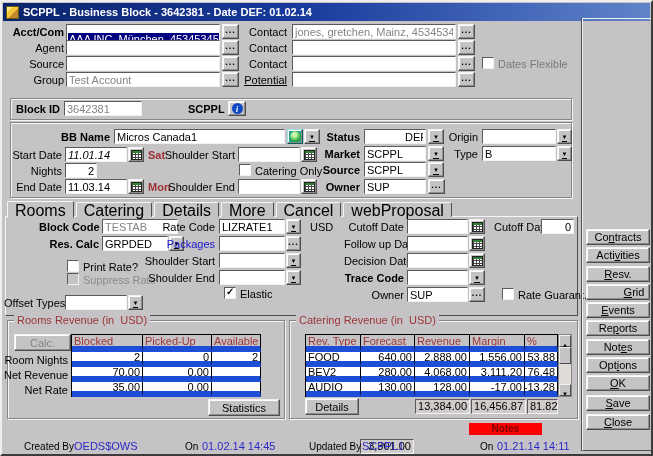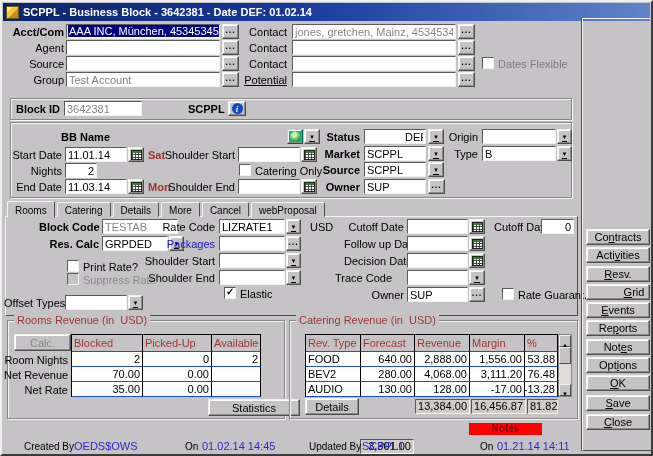--- a/index.html
+++ b/index.html
@@ -18,21 +18,21 @@
   .lbl{position:absolute;font-size:11px;color:#000;white-space:nowrap;}
   .r{text-align:right;}
   .b{font-weight:bold;}
   .dow{color:#9c3434;font-weight:bold;}
   .fld{position:absolute;height:15px;background:#fff;border:1px solid;
     border-color:#5a5a5a #f2f2f2 #f2f2f2 #5a5a5a;font:11px "Liberation Sans",sans-serif;
     padding:0 2px;color:#000;margin:0;}
   .fld.gray{color:#848484;}
   .fld.num{text-align:right;}
   .fielddiv{position:absolute;height:15px;background:#fff;border:1px solid;
-    border-color:#5a5a5a #f2f2f2 #f2f2f2 #5a5a5a;font-size:11px;padding:0 1px;
+    border-color:#5a5a5a #f2f2f2 #f2f2f2 #5a5a5a;font-size:11px;padding:8px 1px;
     overflow:hidden;white-space:nowrap;}
   .sel{background:#000080;color:#fff;padding:0 1px;}
   .raised{position:absolute;background:#c6c3c6;border:1px solid;
     border-color:#f2f1ef #4e4e4e #4e4e4e #f2f1ef;box-shadow:inset -1px -1px 0 #8f8d8a,inset 1px 1px 0 #fff;
     padding:0;font:11px "Liberation Sans",sans-serif;display:flex;align-items:center;justify-content:center;cursor:default;}
   .sq{width:17px;height:15px;}
   .dots-glyph::after{content:"...";font-size:9px;font-weight:bold;letter-spacing:1px;position:relative;top:-3px;}
   .lov-glyph{display:inline-block;border-bottom:1px solid #000;line-height:7px;}
   .lov-glyph::after{content:"▼";font-size:6px;}
   .cal-glyph{display:inline-block;width:11px;height:10px;border:1px solid #222;background-color:#fff;
@@ -47,29 +47,29 @@
     background:radial-gradient(circle at 40% 35%,#c8f7a8 0 2px,#3db44f 55%,#0c6e1e 100%);}
   .cb{position:absolute;width:12px;height:12px;background:#fff;border:1px solid;
     border-color:#5a5a5a #f2f2f2 #f2f2f2 #5a5a5a;}
   .cb.checked::after{content:"✓";position:absolute;left:1px;top:-2px;font-size:10px;font-weight:bold;color:#000;}
   .cb.disabled{background:#c6c3c6;}
   .grp{position:absolute;border:1px solid #868686;box-shadow:1px 1px 0 #f5f5f5,inset 1px 1px 0 #f5f5f5;}
   .grp-title{position:absolute;top:-7px;font-size:11px;color:#9c3434;background:#c6c3c6;
     padding:0 3px;white-space:pre;}
   
   .tabstrip{position:absolute;left:5px;top:198px;display:flex;align-items:flex-end;height:17px;z-index:3;}
-  .tab{height:15px;padding:0 7px;margin-right:2px;background:#c6c3c6;font-size:10px;line-height:15px;
+  .tab{height:15px;padding:0 7px;margin-right:2px;background:#c6c3c6;font-size:16px;line-height:15px;
     border:1px solid;border-color:#f5f5f5 #4e4e4e #c6c3c6 #f5f5f5;border-radius:2px 2px 0 0;white-space:nowrap;}
   .tab.active{height:17px;line-height:17px;position:relative;top:1px;z-index:4;}
   .tabframe{position:absolute;left:3px;top:214px;width:573px;height:100px;
     border:1px solid;border-color:#f5f5f5 #4e4e4e #4e4e4e #f5f5f5;}
   .link{color:#1616c8;}
   
   .tbl{position:absolute;border-left:1px solid #000;border-top:1px solid #000;display:grid;}
-  .tc{border-right:1px solid #000;border-bottom:1px solid #1d4ed8;font-size:11px;padding:0 2px;
+  .tc{border-right:1px solid #000;border-bottom:6px solid #1d4ed8;font-size:11px;padding:0 2px;
     display:flex;align-items:center;background:#fff;overflow:hidden;white-space:nowrap;}
   .tc.hdr{background:#c6c3c6;color:#9c3434;}
   .tc.num{justify-content:flex-end;}
   .totbox{position:absolute;height:15px;border:1px solid;border-color:#5a5a5a #f2f2f2 #f2f2f2 #5a5a5a;
     font-size:11px;text-align:right;padding:0 2px;line-height:13px;background:#cfccc9;}
   
   .sidepanel{position:absolute;left:580px;top:16px;width:71px;height:433px;
     border:1px solid;border-color:#f2f1ef #4e4e4e #4e4e4e #f2f1ef;box-shadow:-1px 0 0 #4e4e4e;}
   .sbtn{position:absolute;left:584px;width:64px;height:16px;font-size:11px;}
   
@@ -151,29 +151,30 @@
   <span class="lbl r b" style="left:14px;top:101px;width:44px;">Block ID</span>
   <input class="fld gray" style="left: 62px; top: 99px; width: 78px;" readonly="" value="3642381">
   <span class="lbl b" style="left:186px;top:101px;">SCPPL</span>
   <button class="raised" style="left:226px;top:99px;width:18px;height:15px;">
       <span class="info-glyph"></span>
     </button>
 
   <div class="grp" style="left:8px;top:120px;width:562px;height:76px;"></div>
 
   <span class="lbl r b" style="left:50px;top:129px;width:58px;">BB Name</span>
+  <input class="fld" style="top: 127px; left: 112px; width: 171px;" value="Micros Canada1">
   <button class="raised globebtn" style="left:285px;top:127px;width:16px;height:15px;">
       <span class="globe-glyph"></span>
     </button>
   <button class="raised" style="left:302px;top:127px;width:16px;height:15px;">
       <span class="lov-glyph"></span>
     </button>
 
   <span class="lbl r" style="left:2px;top:147px;width:58px;">Start Date</span>
-  <input class="fld" style="left: 63px; top: 145px; width: 62px;" value="11.01.14">
+  <input class="fld" style="left: 63px; top: 145px; width: 62px; font-style: italic;" value="11.01.14">
   <button class="raised" style="left:126px;top:145px;width:16px;height:15px;">
       <span class="cal-glyph"></span>
     </button>
   <span class="lbl dow" style="left:146px;top:147px;">Sat</span>
 
   <span class="lbl r" style="left:160px;top:147px;width:73px;">Shoulder Start</span>
   <input class="fld" style="left: 236px; top: 145px; width: 62px;" value="">
   <button class="raised" style="left:299px;top:145px;width:16px;height:15px;">
       <span class="cal-glyph"></span>
     </button>
@@ -303,21 +304,21 @@
   <button class="raised" style="left:467px;top:234px;width:16px;height:15px;">
       <span class="cal-glyph"></span>
     </button>
 
   <span class="lbl r" style="left:342px;top:253px;width:60px;">Decision Date</span>
   <input class="fld" style="left: 405px; top: 251px; width: 61px;" value="">
   <button class="raised" style="left:467px;top:251px;width:16px;height:15px;">
       <span class="cal-glyph"></span>
     </button>
 
-  <span class="lbl r" style="left:330px;top:270px;width:60px;">Trace Code</span>
+  <span class="lbl r" style="left:342px;top:270px;width:60px;font-weight:bold;">Trace Code</span>
   <input class="fld" style="left: 405px; top: 268px; width: 61px;" value="">
   <button class="raised" style="left:467px;top:268px;width:16px;height:15px;">
       <span class="lov-glyph"></span>
     </button>
 
   <span class="lbl r" style="left:342px;top:287px;width:60px;">Owner</span>
   <input class="fld" style="left: 405px; top: 285px; width: 61px;" value="SUP">
   <button class="raised sq" style="left:467px;top:285px;width:16px;">
       <span class="dots-glyph"></span>
     </button>
@@ -340,21 +341,21 @@
     <div class="tc num">70.00</div>
     <div class="tc num">0.00</div>
     <div class="tc num"></div>
     <div class="tc num">35.00</div>
     <div class="tc num">0.00</div>
     <div class="tc num"></div>
   </div>
   <span class="lbl r" style="left:2px;top:352px;width:64px;">Room Nights</span>
   <span class="lbl r" style="left:2px;top:367px;width:64px;">Net Revenue</span>
   <span class="lbl r" style="left:2px;top:382px;width:64px;">Net Rate</span>
-  <button class="raised" style="left:206px;top:397px;width:92px;height:17px;">
+  <button class="raised" style="left:206px;top:397px;width:72px;height:17px;">
       <span>Statistics</span>
     </button>
 
   <div class="grp" style="left:287px;top:318px;width:289px;height:99px;">
     <span class="grp-title" style="left:6px;">Catering Revenue (in  USD)</span>
   </div>
   <div class="tbl" style="left:303px;top:332px;grid-template-columns:55px 54px 55px 55px 33px;grid-template-rows:17px 15px 15px 15px;">
     <div class="tc hdr">Rev. Type</div>
     <div class="tc hdr">Forecast</div>
     <div class="tc hdr">Revenue</div>

